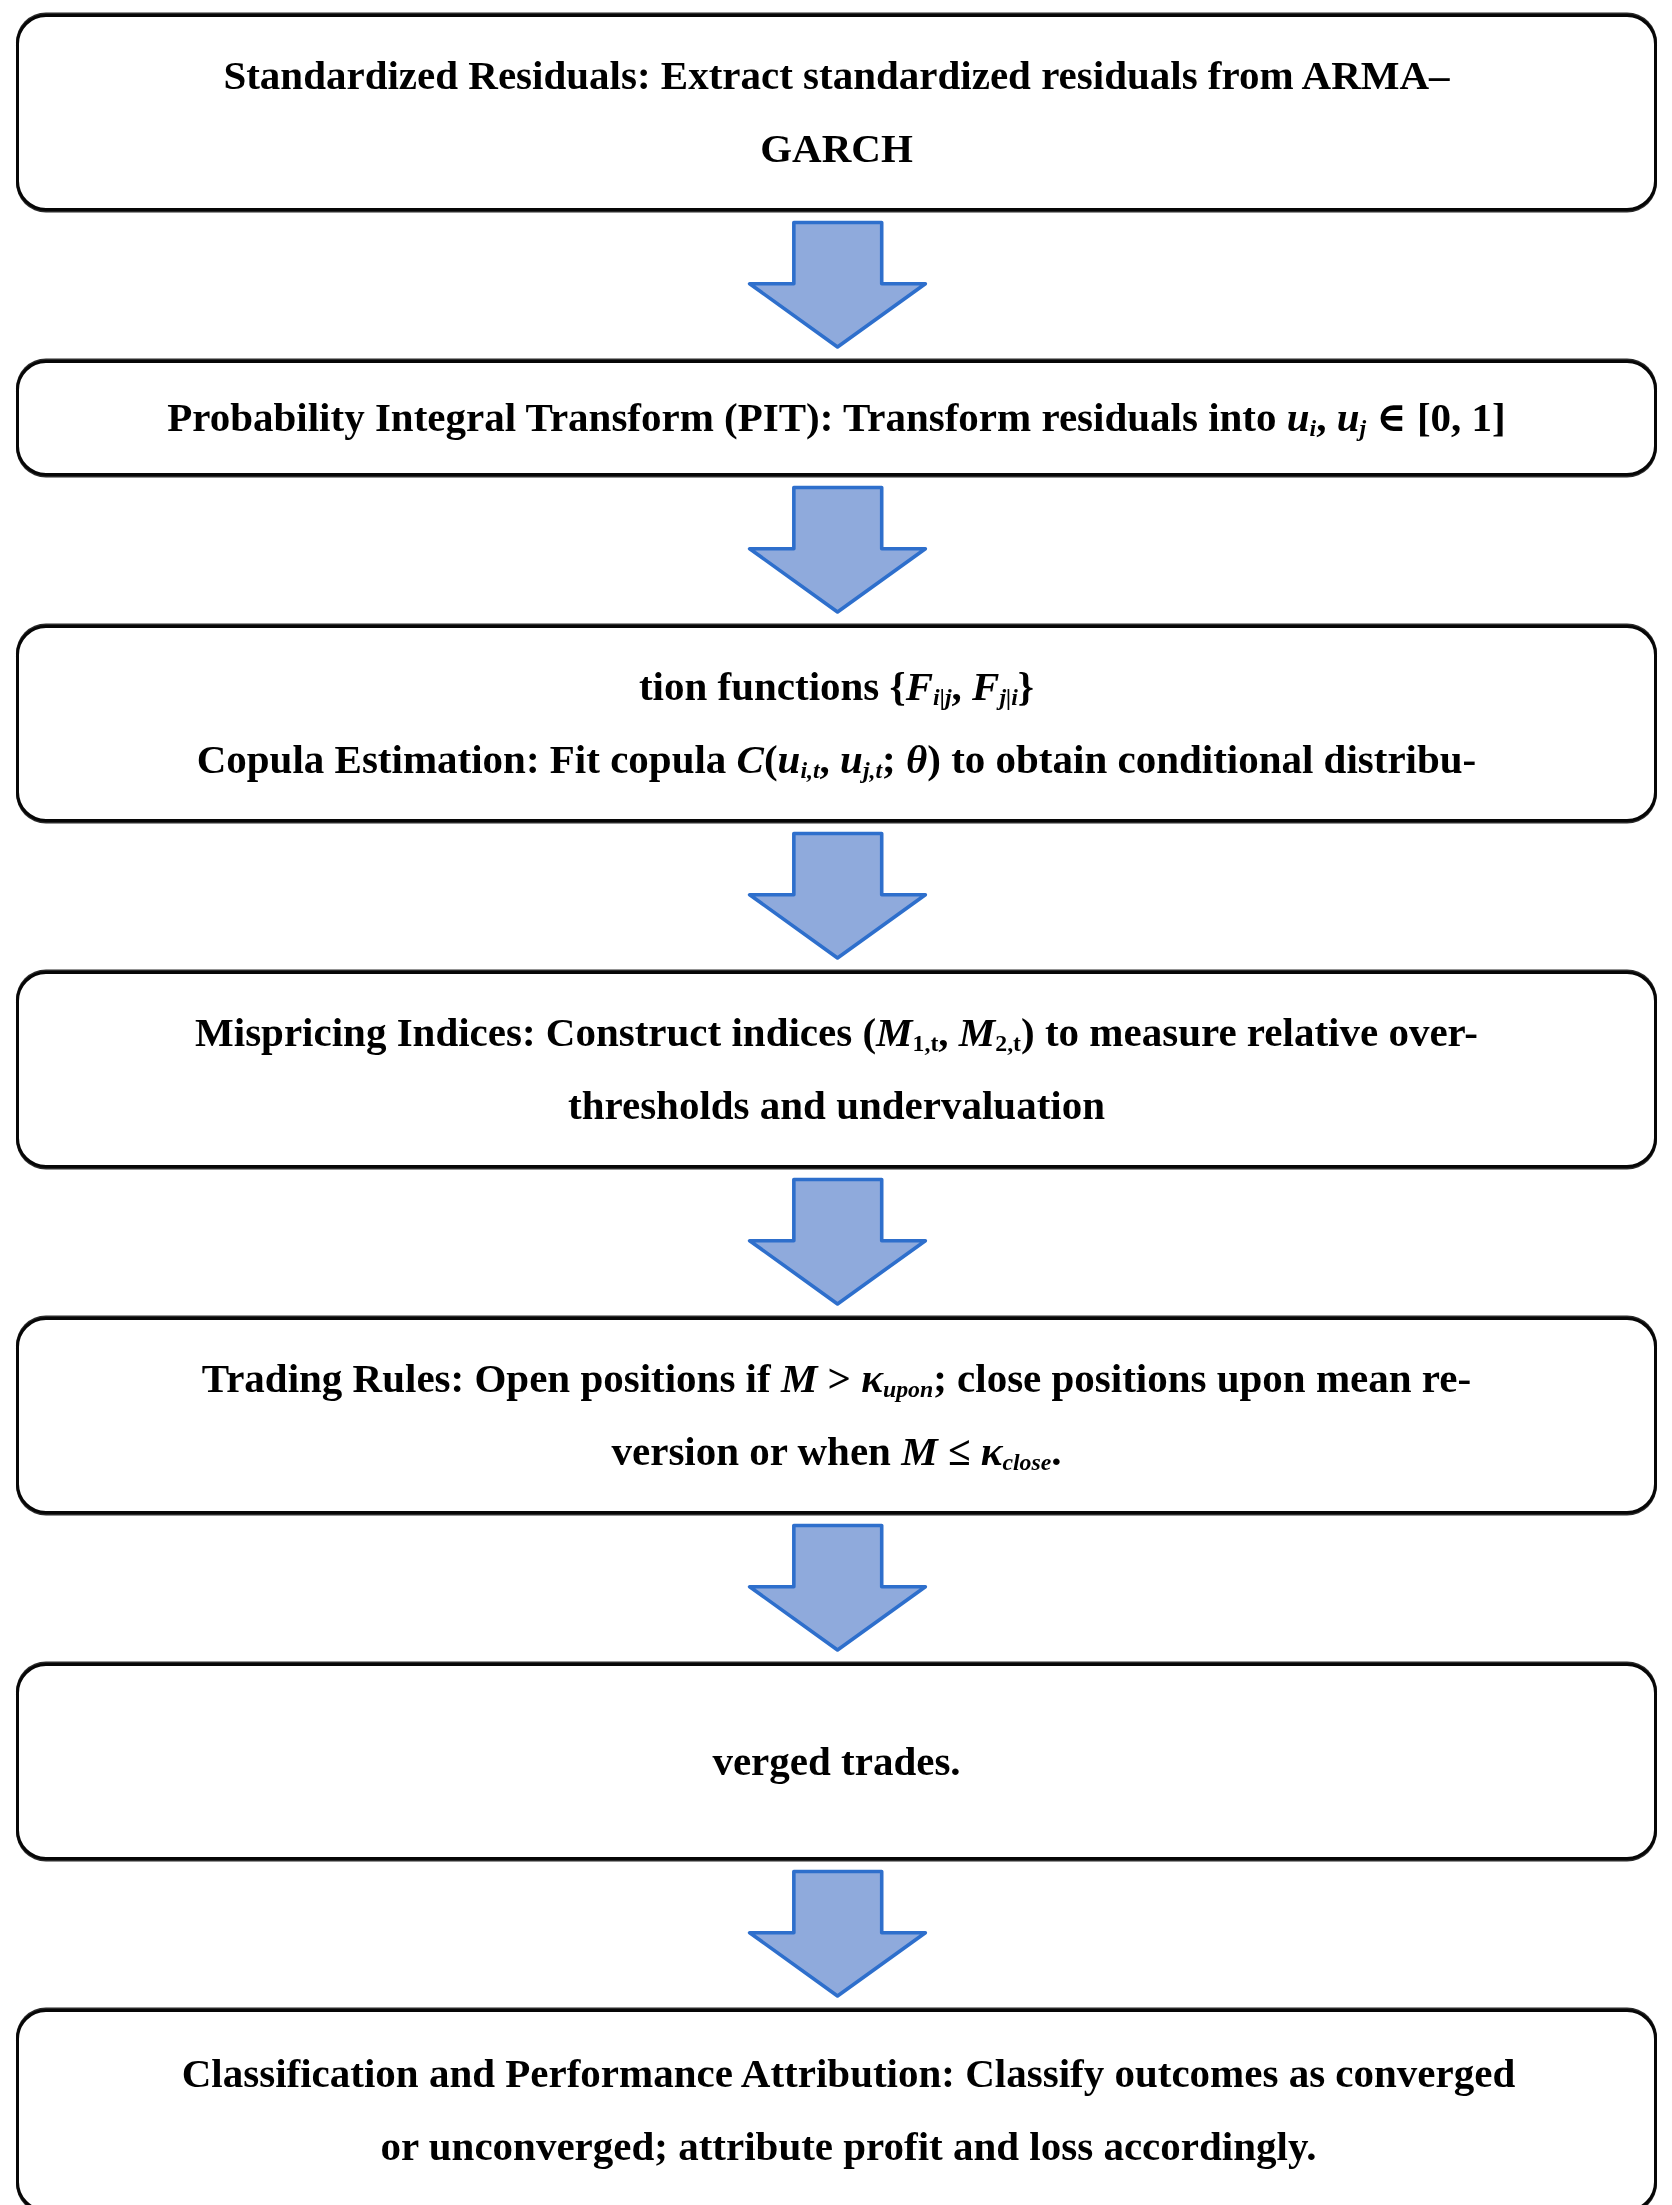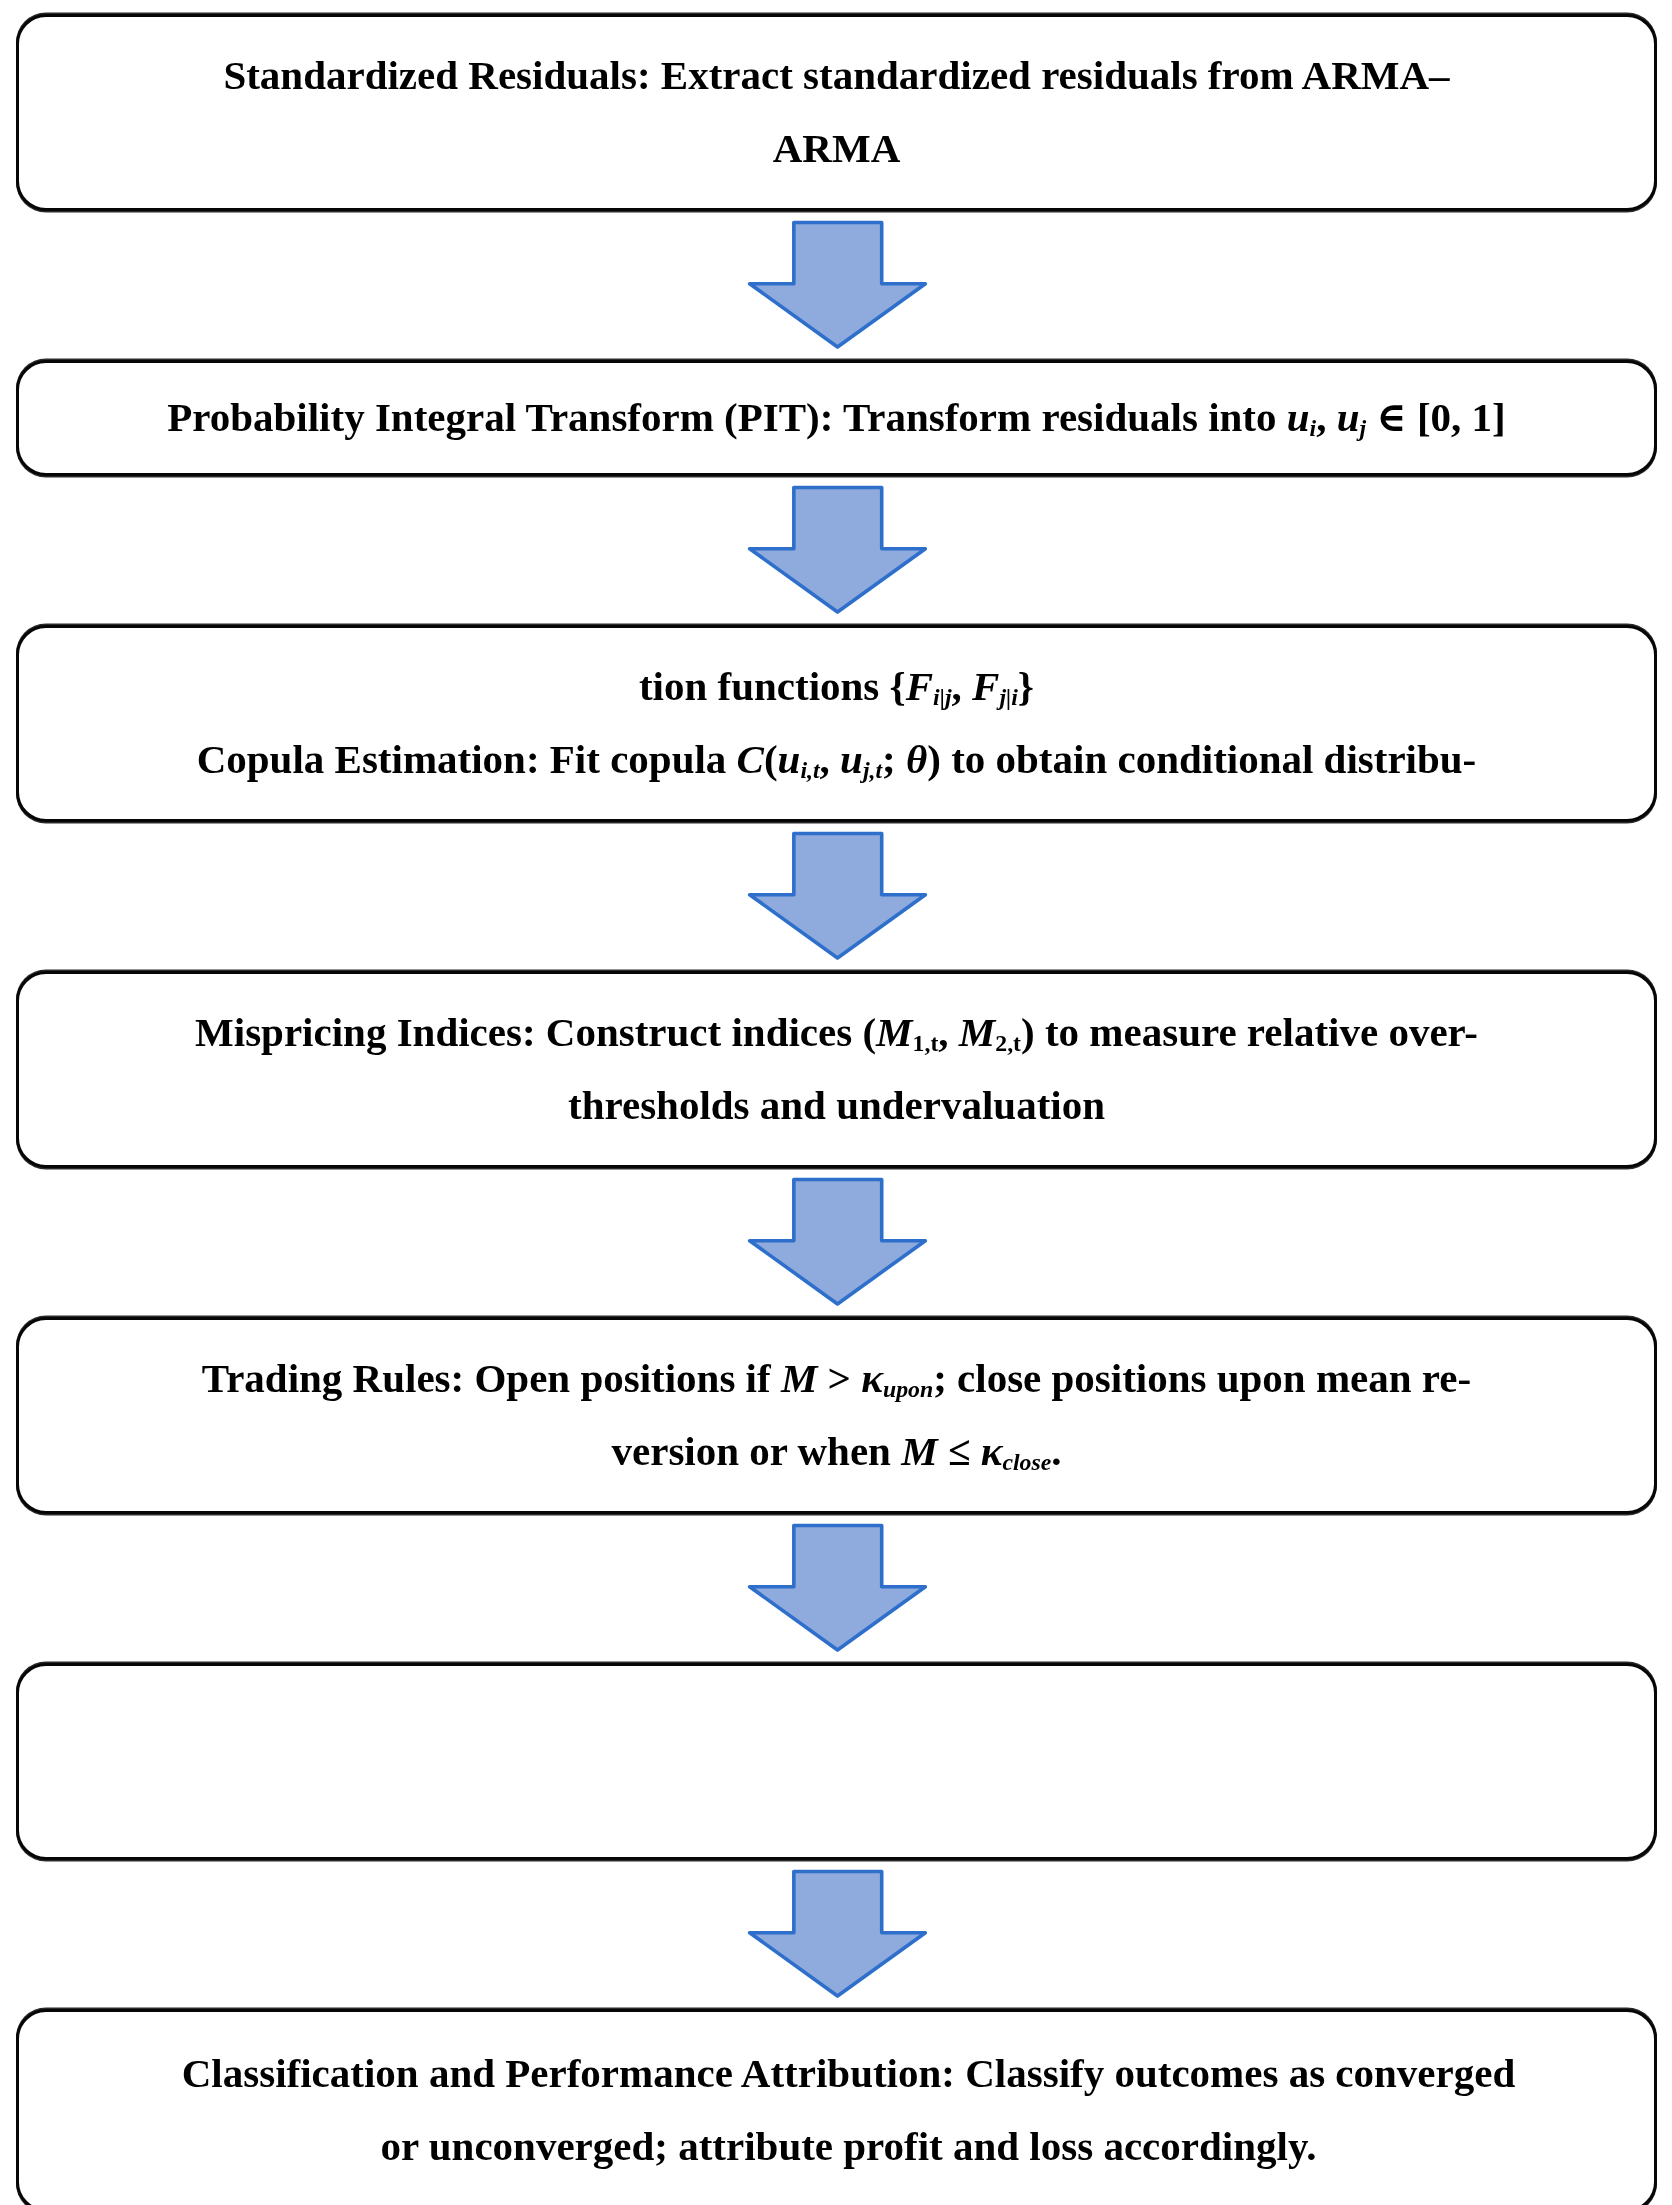--- a/index.html
+++ b/index.html
@@ -60,21 +60,21 @@
     display: block;
   }
 </style>
 </head>
 <body>
 
 <div class="flow">
 
   <section class="step tall">
     <div class="line">Standardized Residuals: Extract standardized residuals from ARMA–</div>
-    <div class="line">ARMA</div>
+    <div class="line">GARCH</div>
   </section>
 
   <svg class="arrow" viewBox="0 0 358 253" preserveAspectRatio="xMidYMid meet" aria-hidden="true">
     <path d="M 95 5 H 266 V 124 H 351 L 180 247 L 9 124 H 95 Z" fill="#8faadc" stroke="#2e6fcc" stroke-width="7" stroke-linejoin="round"></path>
   </svg>
 
   <section class="step short">
     <div class="line">Probability Integral Transform (PIT): Transform residuals into <i>u<sub>i</sub></i>, <i>u<sub>j</sub></i> ∈ [0, 1]</div>
   </section>
 
@@ -103,20 +103,21 @@
   <section class="step tall">
     <div class="line">Trading Rules: Open positions if <i>M</i> &gt; <i>κ<sub>upon</sub></i>; close positions upon mean re-</div>
     <div class="line">version or when <i>M</i> ≤ <i>κ<sub>close</sub></i>.</div>
   </section>
 
   <svg class="arrow" viewBox="0 0 358 253" preserveAspectRatio="xMidYMid meet" aria-hidden="true">
     <path d="M 95 5 H 266 V 124 H 351 L 180 247 L 9 124 H 95 Z" fill="#8faadc" stroke="#2e6fcc" stroke-width="7" stroke-linejoin="round"></path>
   </svg>
 
   <section class="step tall">
+    <div class="line">verged trades.</div>
   </section>
 
   <svg class="arrow" viewBox="0 0 358 253" preserveAspectRatio="xMidYMid meet" aria-hidden="true">
     <path d="M 95 5 H 266 V 124 H 351 L 180 247 L 9 124 H 95 Z" fill="#8faadc" stroke="#2e6fcc" stroke-width="7" stroke-linejoin="round"></path>
   </svg>
 
   <section class="step last">
     <div class="line">Classification and Performance Attribution: Classify outcomes as converged</div>
     <div class="line">or unconverged; attribute profit and loss accordingly.</div>
   </section>

